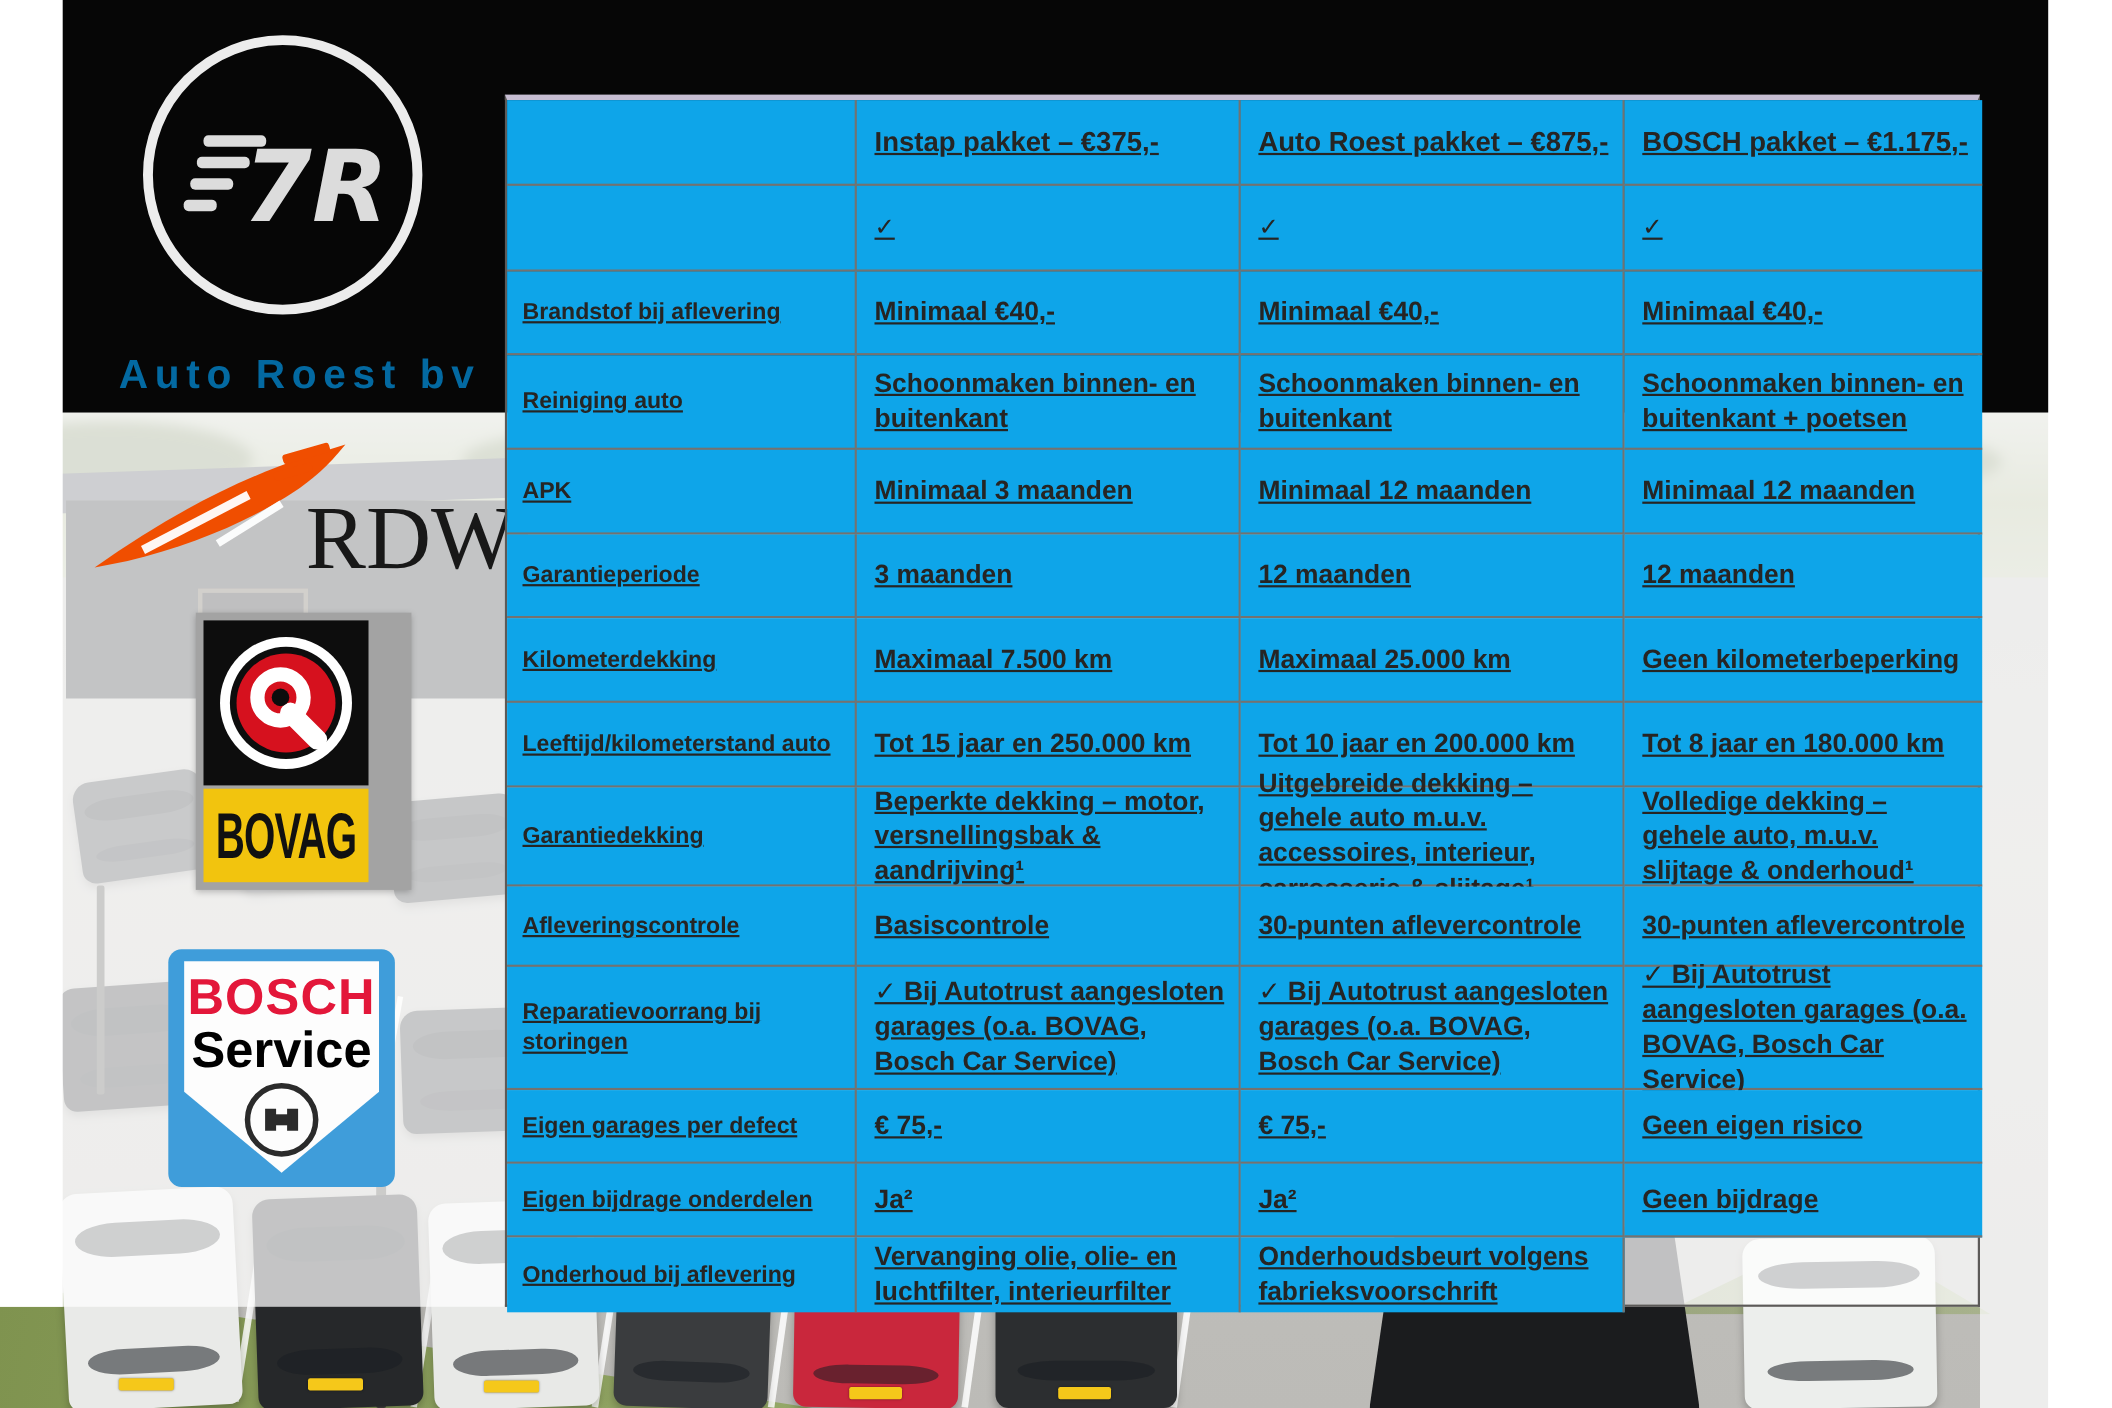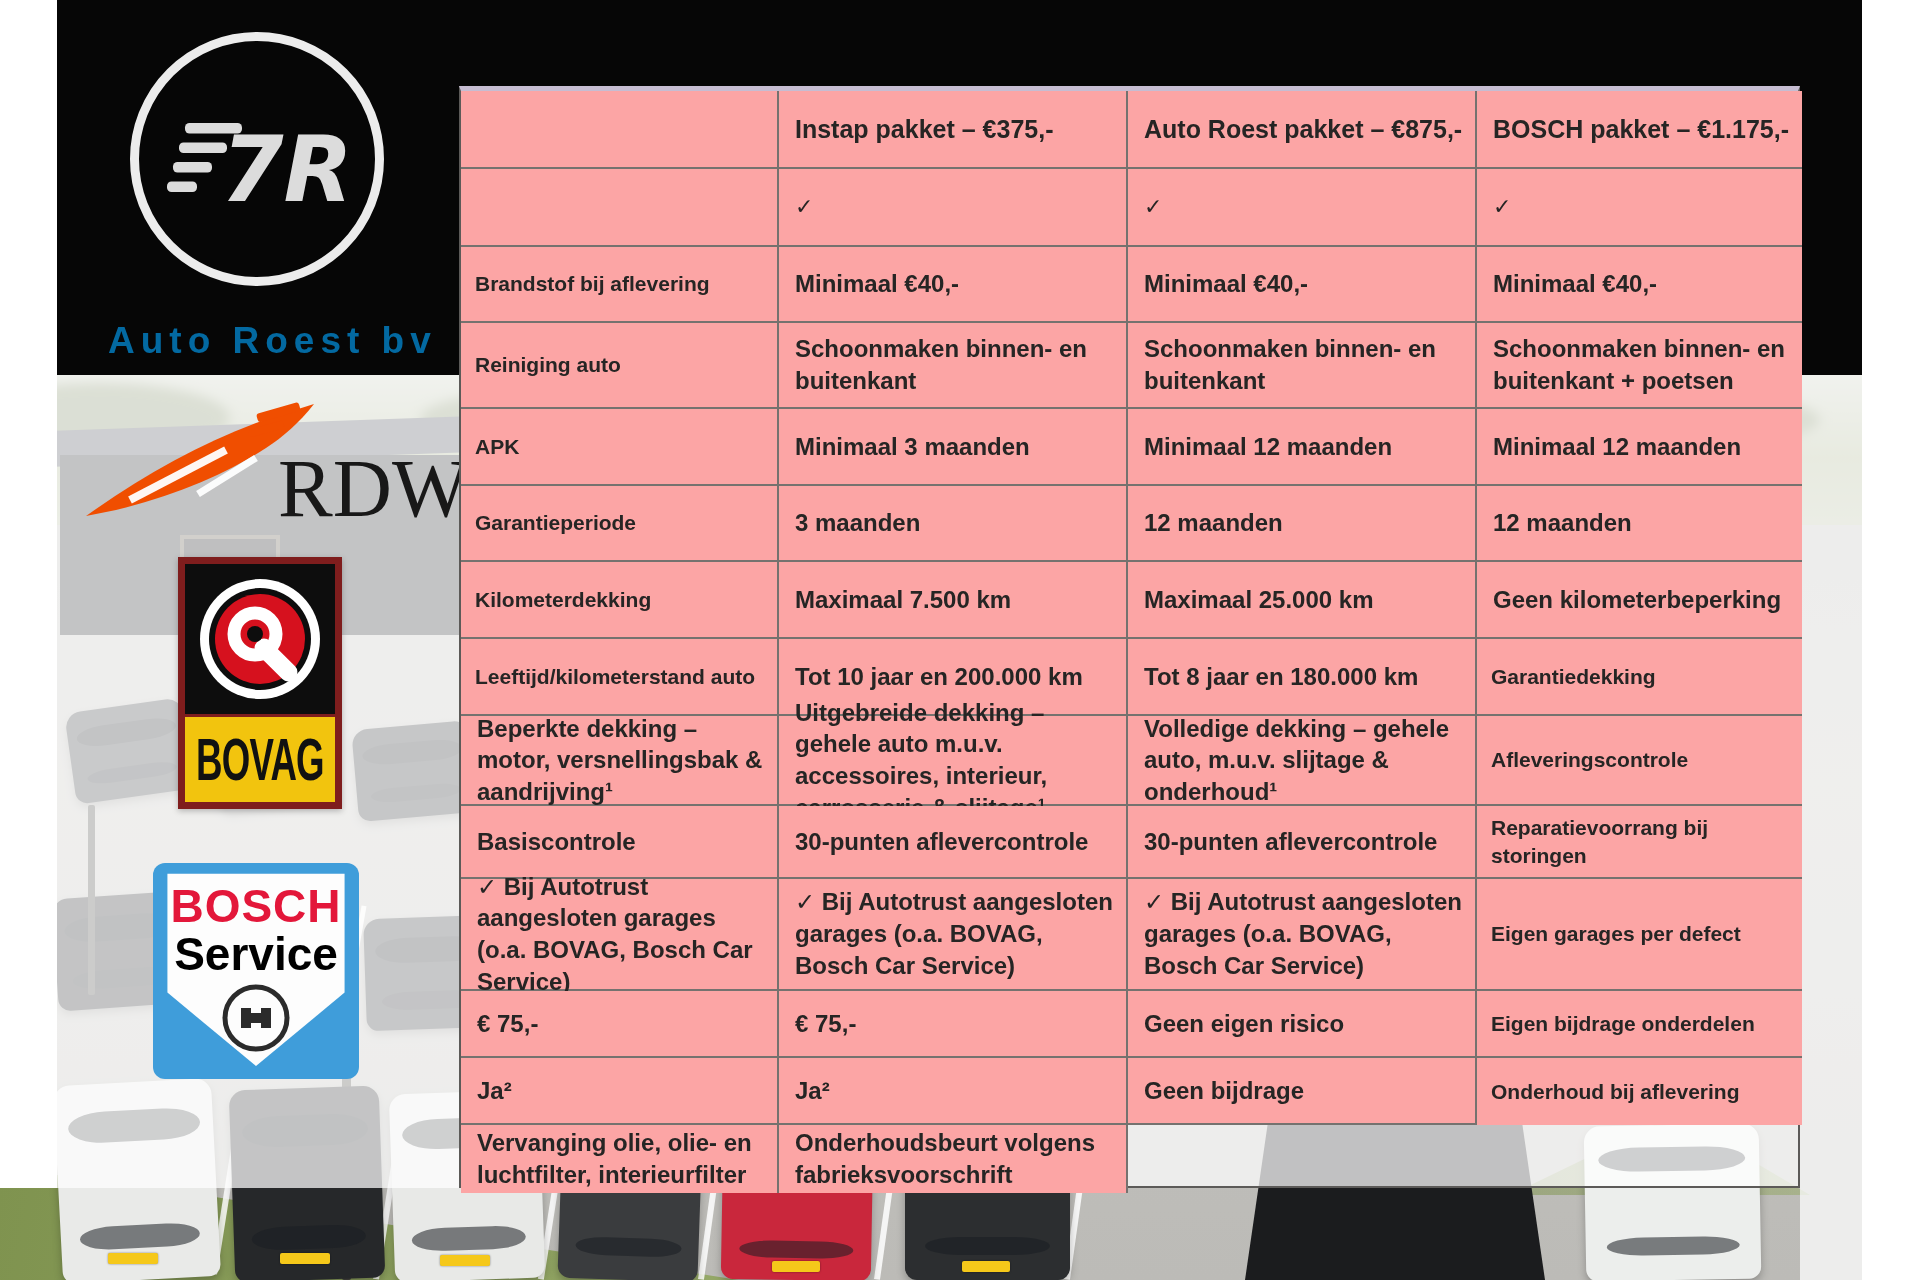--- a/index.html
+++ b/index.html
@@ -54,21 +54,21 @@
     position:absolute;left:8px;top:300px;width:360px;
     color:#0369a1;font-size:37px;font-weight:bold;letter-spacing:6px;white-space:nowrap;
   }
   
   .rdw{position:absolute;left:78px;top:398px;width:350px;height:140px;z-index:5;}
   .rdw-text{
     position:absolute;left:200px;top:8px;
     font-family:"Liberation Serif","DejaVu Serif",serif;font-size:82px;color:#181818;margin-top:36px;
   }
   
-  .bovag{position:absolute;left:178px;top:557px;width:164px;height:252px;background:#7f1d1d;z-index:5;
+  .bovag{position:absolute;left:178px;top:557px;width:196px;height:252px;background:#a3a3a3;z-index:5;
     box-shadow:0 2px 6px rgba(0,0,0,.25);}
   .bovag-top{position:absolute;left:7px;top:7px;width:150px;height:150px;background:#0d0d0d;}
   .bovag-bottom{
     position:absolute;left:7px;top:160px;width:150px;height:85px;background:#f2c40e;
     display:flex;align-items:center;justify-content:center;
   }
   .bovag-word{
     font-size:47px;font-weight:bold;color:#111;transform:scale(.78,1.25);letter-spacing:-1px;
   }
   
@@ -85,24 +85,25 @@
   
   .pakket-table{
     position:absolute;left:459px;top:86px;width:1341px;height:1102px;z-index:6;
     display:grid;
     grid-template-columns:318px 349px 349px 325px;
     grid-template-rows:78px 78px 76px 86px 77px 76px 77px 77px 90px 73px 112px 67px 67px 68px;
     border:2px solid #5c5a58;border-top:5px solid #c6bdd2;
     box-sizing:border-box;
   }
   .cell{
-    background:#fca5a5;border-right:2px solid #75726f;border-bottom:2px solid #75726f;
+    background:#0ea5e9;border-right:2px solid #75726f;border-bottom:2px solid #75726f;
     display:flex;align-items:center;box-sizing:border-box;
     color:#262524;font-weight:bold;line-height:1.32;
     padding:4px 12px 4px 16px;
+    text-decoration:underline;
   }
   .cell:nth-child(4n){border-right:none;}
   .cell.lastrow{border-bottom:none;}
   .hdr{font-size:25px;}
   .lbl{font-size:21px;padding-left:14px;}
   .val{font-size:24px;}
   .chk{font-size:22px;}
 </style>
 </head>
 <body>
@@ -242,20 +243,21 @@
   <div class="cell val">3 maanden</div>
   <div class="cell val">12 maanden</div>
   <div class="cell val">12 maanden</div>
 
   <div class="cell lbl">Kilometerdekking</div>
   <div class="cell val">Maximaal 7.500 km</div>
   <div class="cell val">Maximaal 25.000 km</div>
   <div class="cell val">Geen kilometerbeperking</div>
 
   <div class="cell lbl">Leeftijd/kilometerstand auto</div>
+  <div class="cell val">Tot 15 jaar en 250.000 km</div>
   <div class="cell val">Tot 10 jaar en 200.000 km</div>
   <div class="cell val">Tot 8 jaar en 180.000 km</div>
 
   <div class="cell lbl">Garantiedekking</div>
   <div class="cell val">Beperkte dekking – motor, versnellingsbak &amp; aandrijving¹</div>
   <div class="cell val">Uitgebreide dekking – gehele auto m.u.v. accessoires, interieur, carrosserie &amp; slijtage¹</div>
   <div class="cell val">Volledige dekking – gehele auto, m.u.v. slijtage &amp; onderhoud¹</div>
 
   <div class="cell lbl">Afleveringscontrole</div>
   <div class="cell val">Basiscontrole</div>

